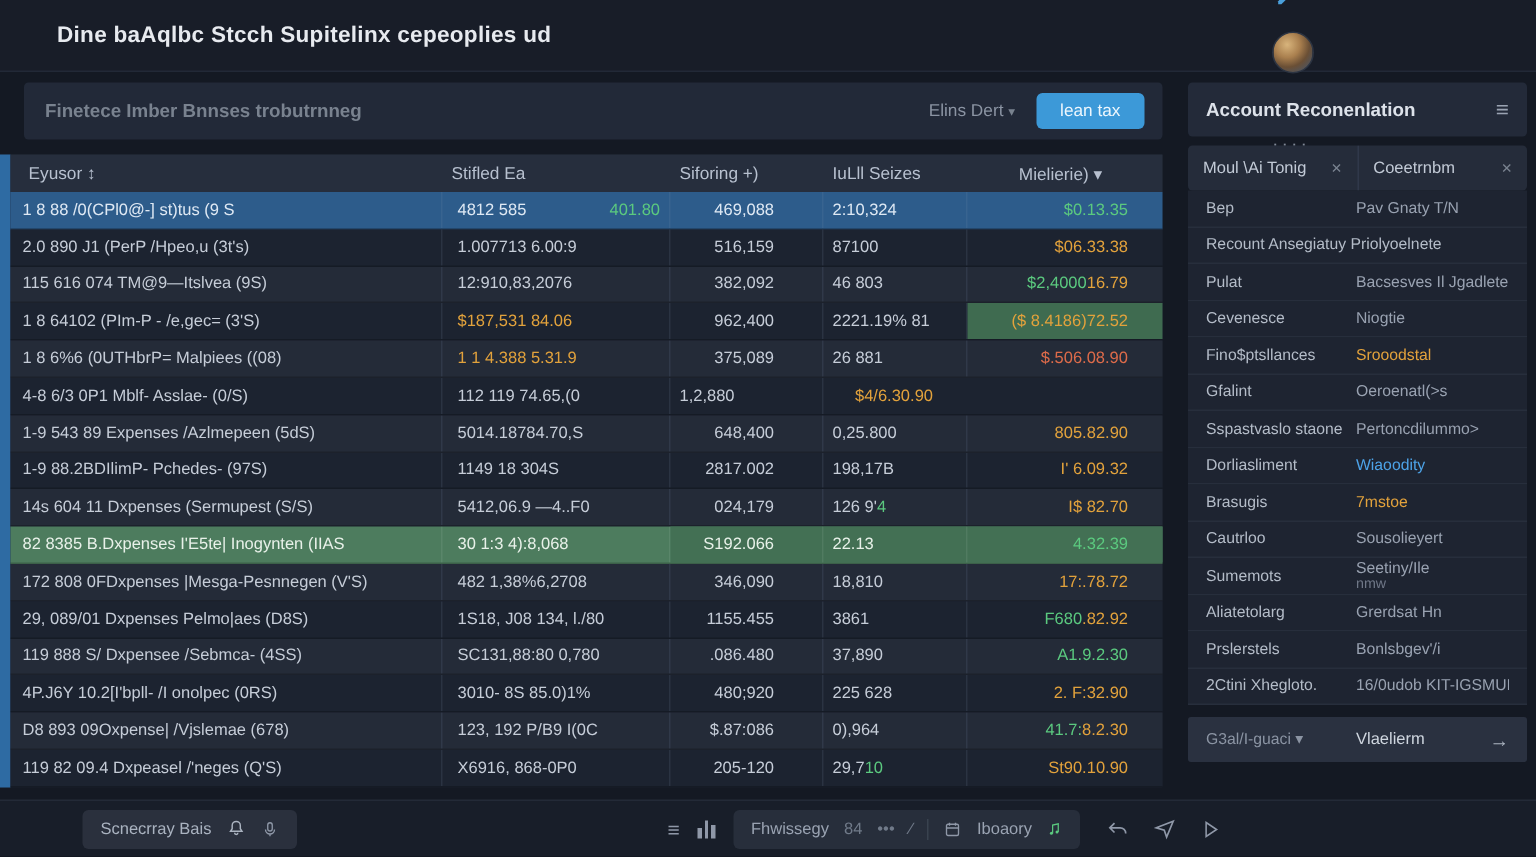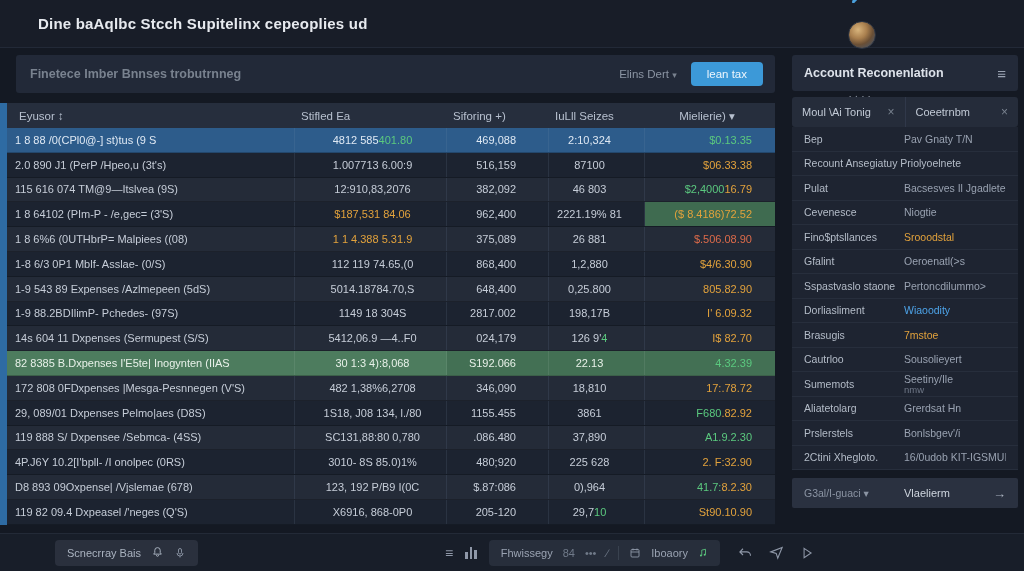--- a/index.html
+++ b/index.html
@@ -46,23 +46,23 @@
   .trow{height:24.8px;font-size:11px;color:#c6cdd8;border-bottom:1px solid rgba(0,0,0,.22);}
   .trow:nth-child(odd){background:#242b38;}
   .trow:nth-child(even){background:#1c2330;}
   .trow.sel{background:#2d5c8b;color:#dfe9f4;}
   .trow.grnrow{background:#4d7c5e;color:#e8f1e9;}
   .trow.grnrow .cell{border-color:rgba(255,255,255,.08);}
   .trow.grnrow .c2,.trow.grnrow .c3,.trow.grnrow .c4{background:#437054;}
   .cell{height:100%;display:flex;align-items:center;white-space:nowrap;overflow:hidden;
         border-right:1px solid rgba(130,150,180,.14);padding:0 6px;}
   .cell.c0{padding-left:8px;}
-  .cell.c1{justify-content:center;padding-left:10px;}
+  .cell.c1{justify-content:space-between;padding-left:10px;}
   .cell.c2{justify-content:flex-end;padding-right:32px;}
-  .cell.c3{justify-content:center;padding-right:20px;}
+  .cell.c3{justify-content:flex-start;padding-right:20px;}
   .cell.c4{justify-content:flex-end;padding-right:23px;border-right:none;}
   .cell-grn{background:#3f6b50;}
   .grn{color:#5bc97f;} .org{color:#e2a23c;} .red{color:#dd6b4a;} .blu{color:#4da3e8;} .def{color:inherit;}
 
   
   .side{position:absolute;left:792px;top:0;width:226px;}
   .panel-hdr{height:36px;background:#232a39;display:flex;align-items:center;justify-content:space-between;
              padding:0 12px;border-radius:3px;}
   .panel-title{color:#dde2ea;font-size:12.5px;font-weight:600;}
   .hamb{color:#9aa3b2;font-size:15px;}
@@ -234,27 +234,24 @@
               </div>
               <div class="cell c3">
                 <span class="def">26 881</span>
               </div>
               <div class="cell c4">
                 <span class="red">$.506.08.90</span>
               </div>
             </div>
             <div class="trow">
               <div class="cell c0">
-                <span class="def">1-8 6/3 0P1 Mblf- Asslae- (0/S)</span>
+                <span class="def">4-8 6/3 0P1 Mblf- Asslae- (0/S)</span>
               </div>
               <div class="cell c1">
                 <span class="def">112 119 74.65,(0</span>
-              </div>
-              <div class="cell c2">
-                <span class="def">868,400</span>
               </div>
               <div class="cell c3">
                 <span class="def">1,2,880</span>
               </div>
               <div class="cell c4">
                 <span class="org">$4/6.30.90</span>
               </div>
             </div>
             <div class="trow">
               <div class="cell c0">

